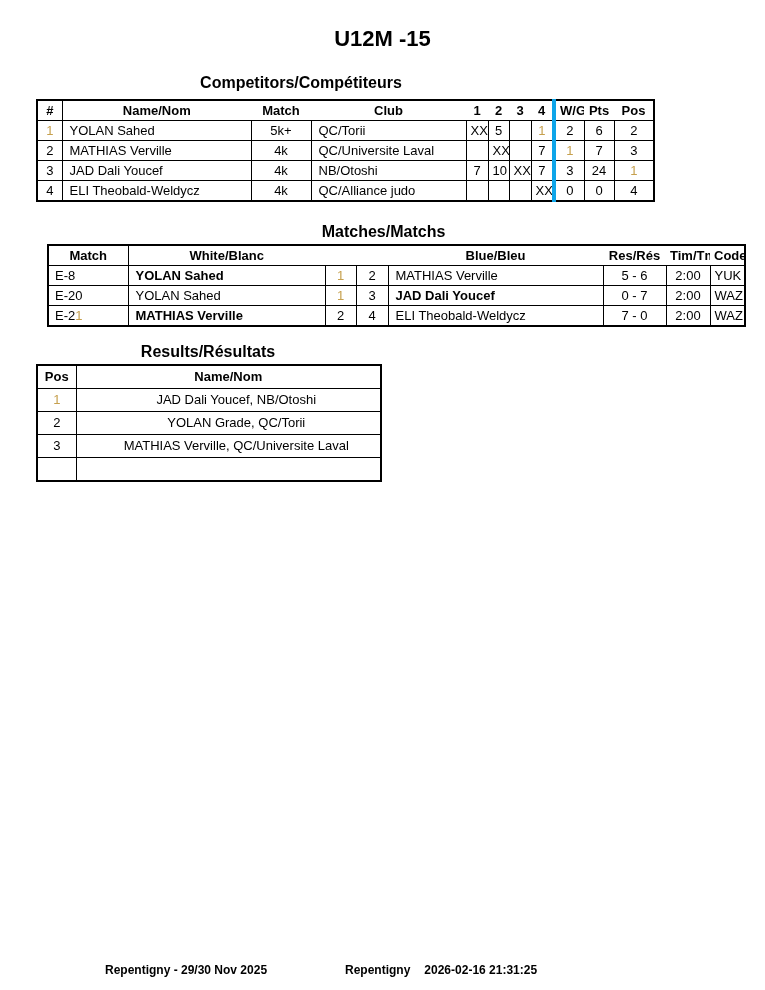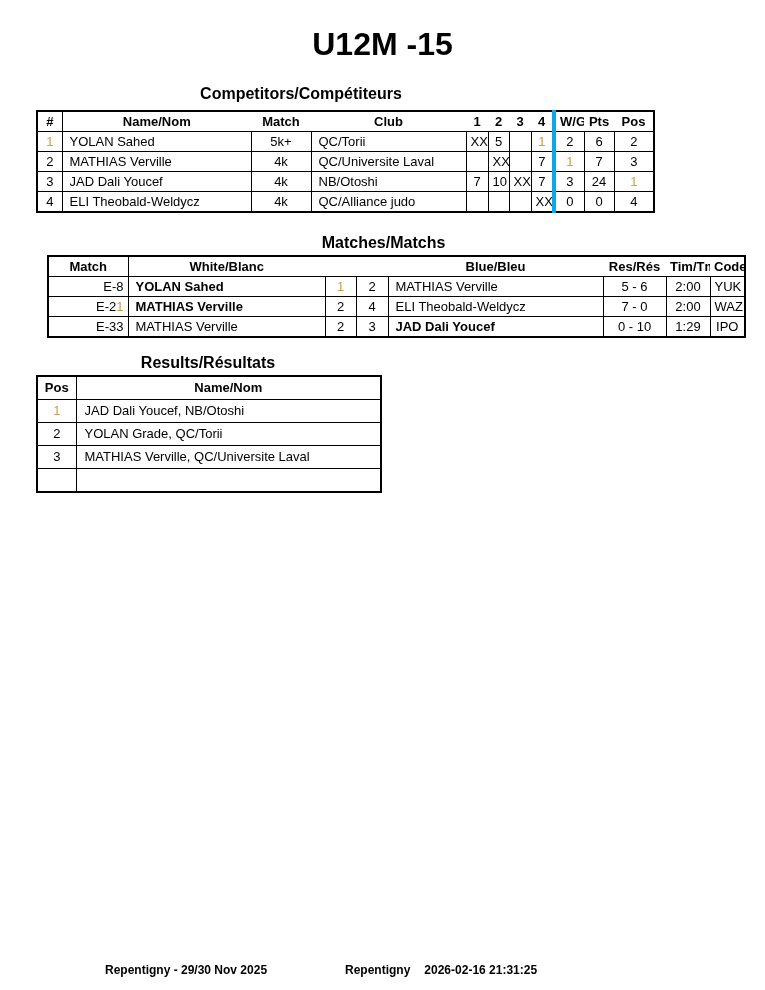--- a/index.html
+++ b/index.html
@@ -5,21 +5,21 @@
   html,body { margin:0; padding:0; }
   body {
     width:765px; height:990px;
     background:#ffffff; color:#000;
     font-family:"Liberation Sans", sans-serif;
     position:relative; overflow:hidden;
   }
   .page-title {
     margin:26px 0 0 0;
     text-align:center;
-    font-size:32px; font-weight:bold;
+    font-size:22px; font-weight:bold;
     letter-spacing:0px;
   }
   .section-title-wrap { text-align:center; }
   .section-title { font-size:16px; font-weight:bold; }
   .wrap-competitors-title { margin:22px 0 7px 36px; width:530px; }
   .wrap-matches-title    { margin:21px 0 3px 35px;  width:697px; }
   .wrap-results-title    { margin:16px 0 3px 36px;  width:344px; }
 
   table { border-collapse:collapse; table-layout:fixed; border:2px solid #000; }
   #competitors-table { width:617px; margin-left:36px; }
@@ -35,27 +35,27 @@
   thead th { border:0; border-bottom:1px solid #000; font-weight:bold; text-align:center; }
   th.h-first { border-right:1px solid #000; }
   th.h-group, td.c-wg { border-left:4px solid #0ea5e9; }
 
   
   td.c-num, td.c-grade, td.c-r1, td.c-r2, td.c-r3, td.c-r4,
   td.c-wg, td.c-pts, td.c-pos { text-align:center; }
   td.c-name, td.c-club { text-align:left; padding-left:7px; }
 
   
-  td.m-match { text-align:right; padding-left:6px; }
+  td.m-match { text-align:left; padding-left:6px; }
   td.m-white, td.m-blue { text-align:left; padding-left:7px; }
   td.m-wnum, td.m-bnum, td.m-res, td.m-tim, td.m-code { text-align:center; }
 
   
   td.r-pos { text-align:center; }
-  td.r-name { text-align:left; padding-left:8px; }
+  td.r-name { text-align:center; padding-left:20px; }
 
   .bold { font-weight:bold; }
   .gold { color:#c6a04e; }
 
   .footer {
     position:absolute; top:963px; left:0; width:765px;
     font-size:12px; font-weight:bold;
   }
   .footer-left  { position:absolute; left:105px; top:0; }
   .footer-right { position:absolute; left:345px; top:0; }
@@ -186,39 +186,39 @@
         <td class="m-match"><span>E-8</span></td>
         <td class="m-white"><span class="bold">YOLAN Sahed</span></td>
         <td class="m-wnum"><span class="gold">1</span></td>
         <td class="m-bnum"><span>2</span></td>
         <td class="m-blue"><span>MATHIAS Verville</span></td>
         <td class="m-res"><span>5 - 6</span></td>
         <td class="m-tim"><span>2:00</span></td>
         <td class="m-code"><span>YUK</span></td>
       </tr>
       <tr>
+        <td class="m-match"><span>E-20</span></td>
+        <td class="m-white"><span>YOLAN Sahed</span></td>
+        <td class="m-wnum"><span class="gold">1</span></td>
+        <td class="m-bnum"><span>3</span></td>
+        <td class="m-blue"><span class="bold">JAD Dali Youcef</span></td>
+        <td class="m-res"><span>0 - 7</span></td>
+        <td class="m-tim"><span>2:00</span></td>
+        <td class="m-code"><span>WAZ</span></td>
+      </tr>
+      <tr>
         <td class="m-match"><span>E-2</span><span class="gold">1</span></td>
         <td class="m-white"><span class="bold">MATHIAS Verville</span></td>
         <td class="m-wnum"><span>2</span></td>
         <td class="m-bnum"><span>4</span></td>
         <td class="m-blue"><span>ELI Theobald-Weldycz</span></td>
         <td class="m-res"><span>7 - 0</span></td>
         <td class="m-tim"><span>2:00</span></td>
         <td class="m-code"><span>WAZ</span></td>
       </tr>
-      <tr>
-        <td class="m-match"><span>E-33</span></td>
-        <td class="m-white"><span>MATHIAS Verville</span></td>
-        <td class="m-wnum"><span>2</span></td>
-        <td class="m-bnum"><span>3</span></td>
-        <td class="m-blue"><span class="bold">JAD Dali Youcef</span></td>
-        <td class="m-res"><span>0 - 10</span></td>
-        <td class="m-tim"><span>1:29</span></td>
-        <td class="m-code"><span>IPO</span></td>
-      </tr>
     </tbody>
 </table>
 
 <div class="section-title-wrap wrap-results-title">
   <span class="section-title">Results/Résultats</span>
 </div>
 
 <table id="results-table">
   <colgroup>
       <col style="width:39px">

